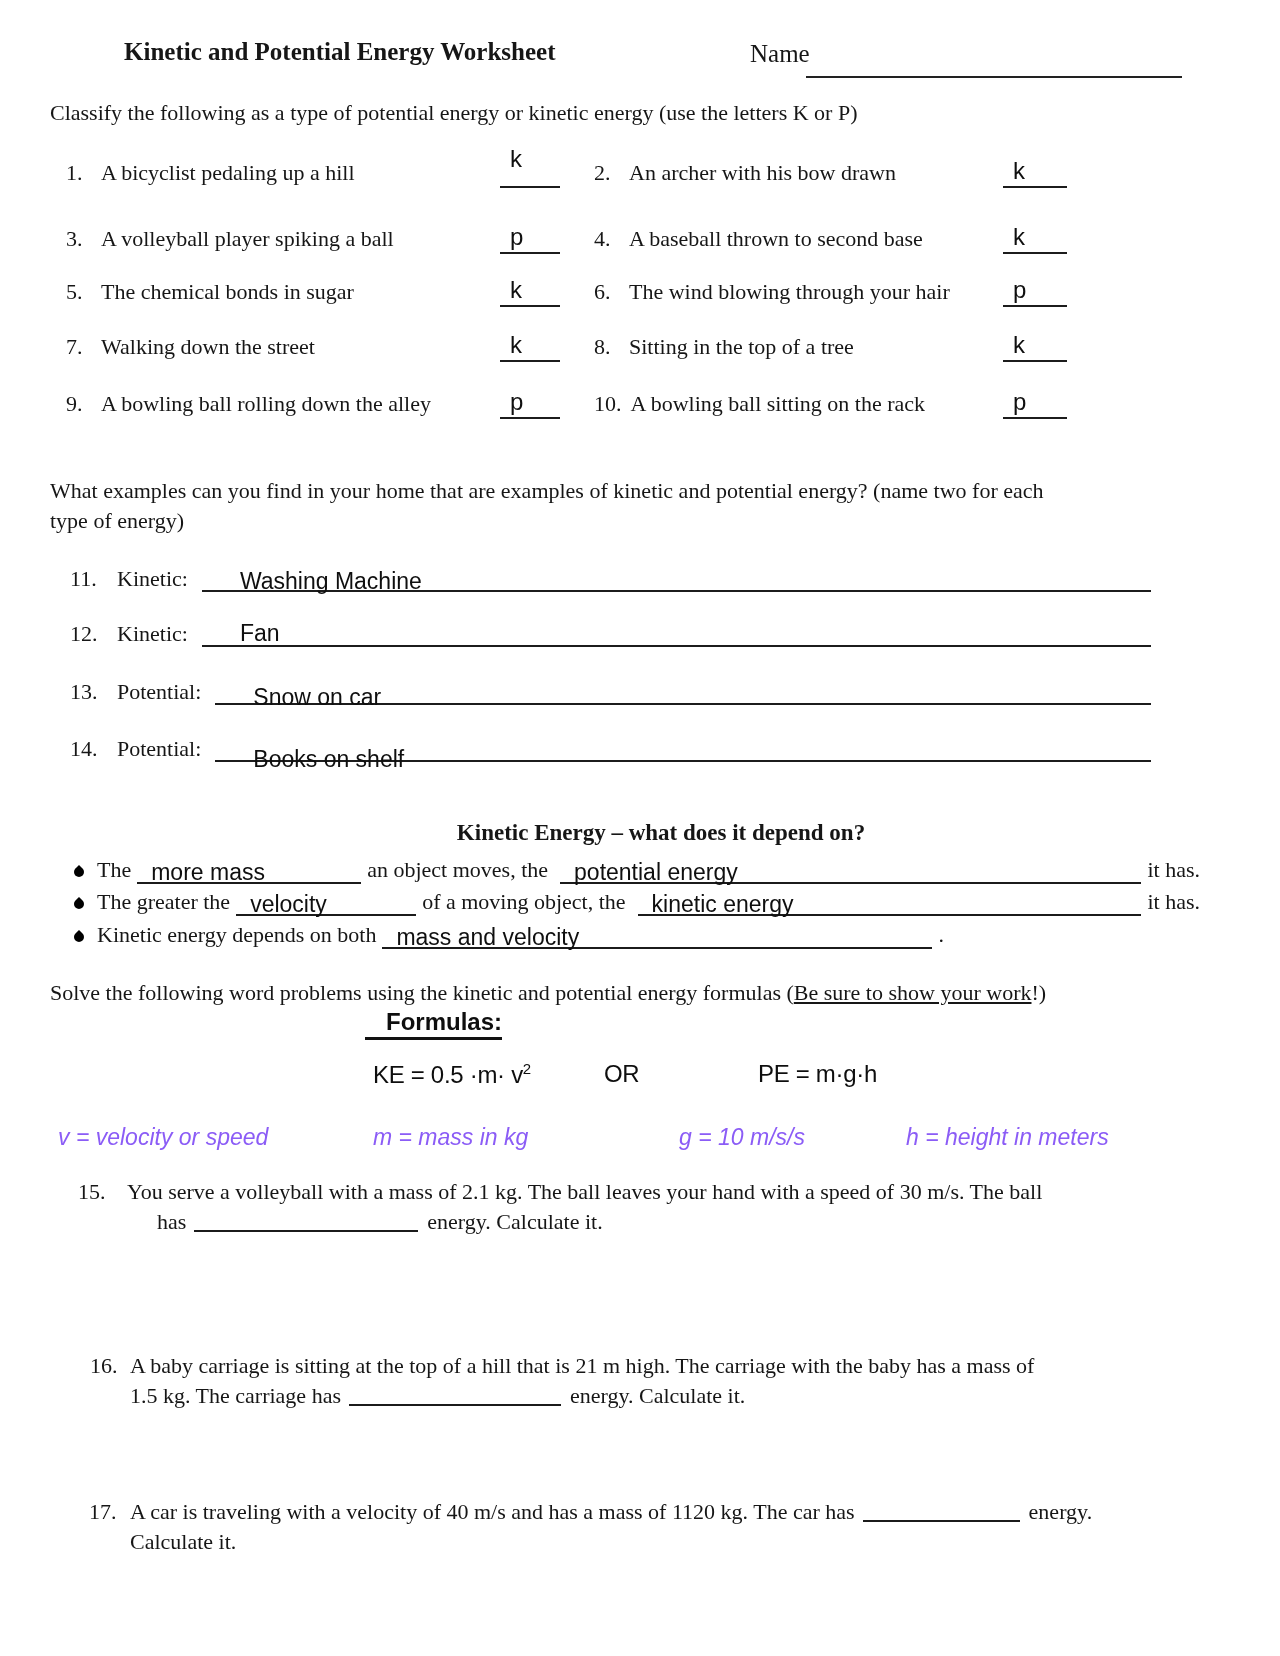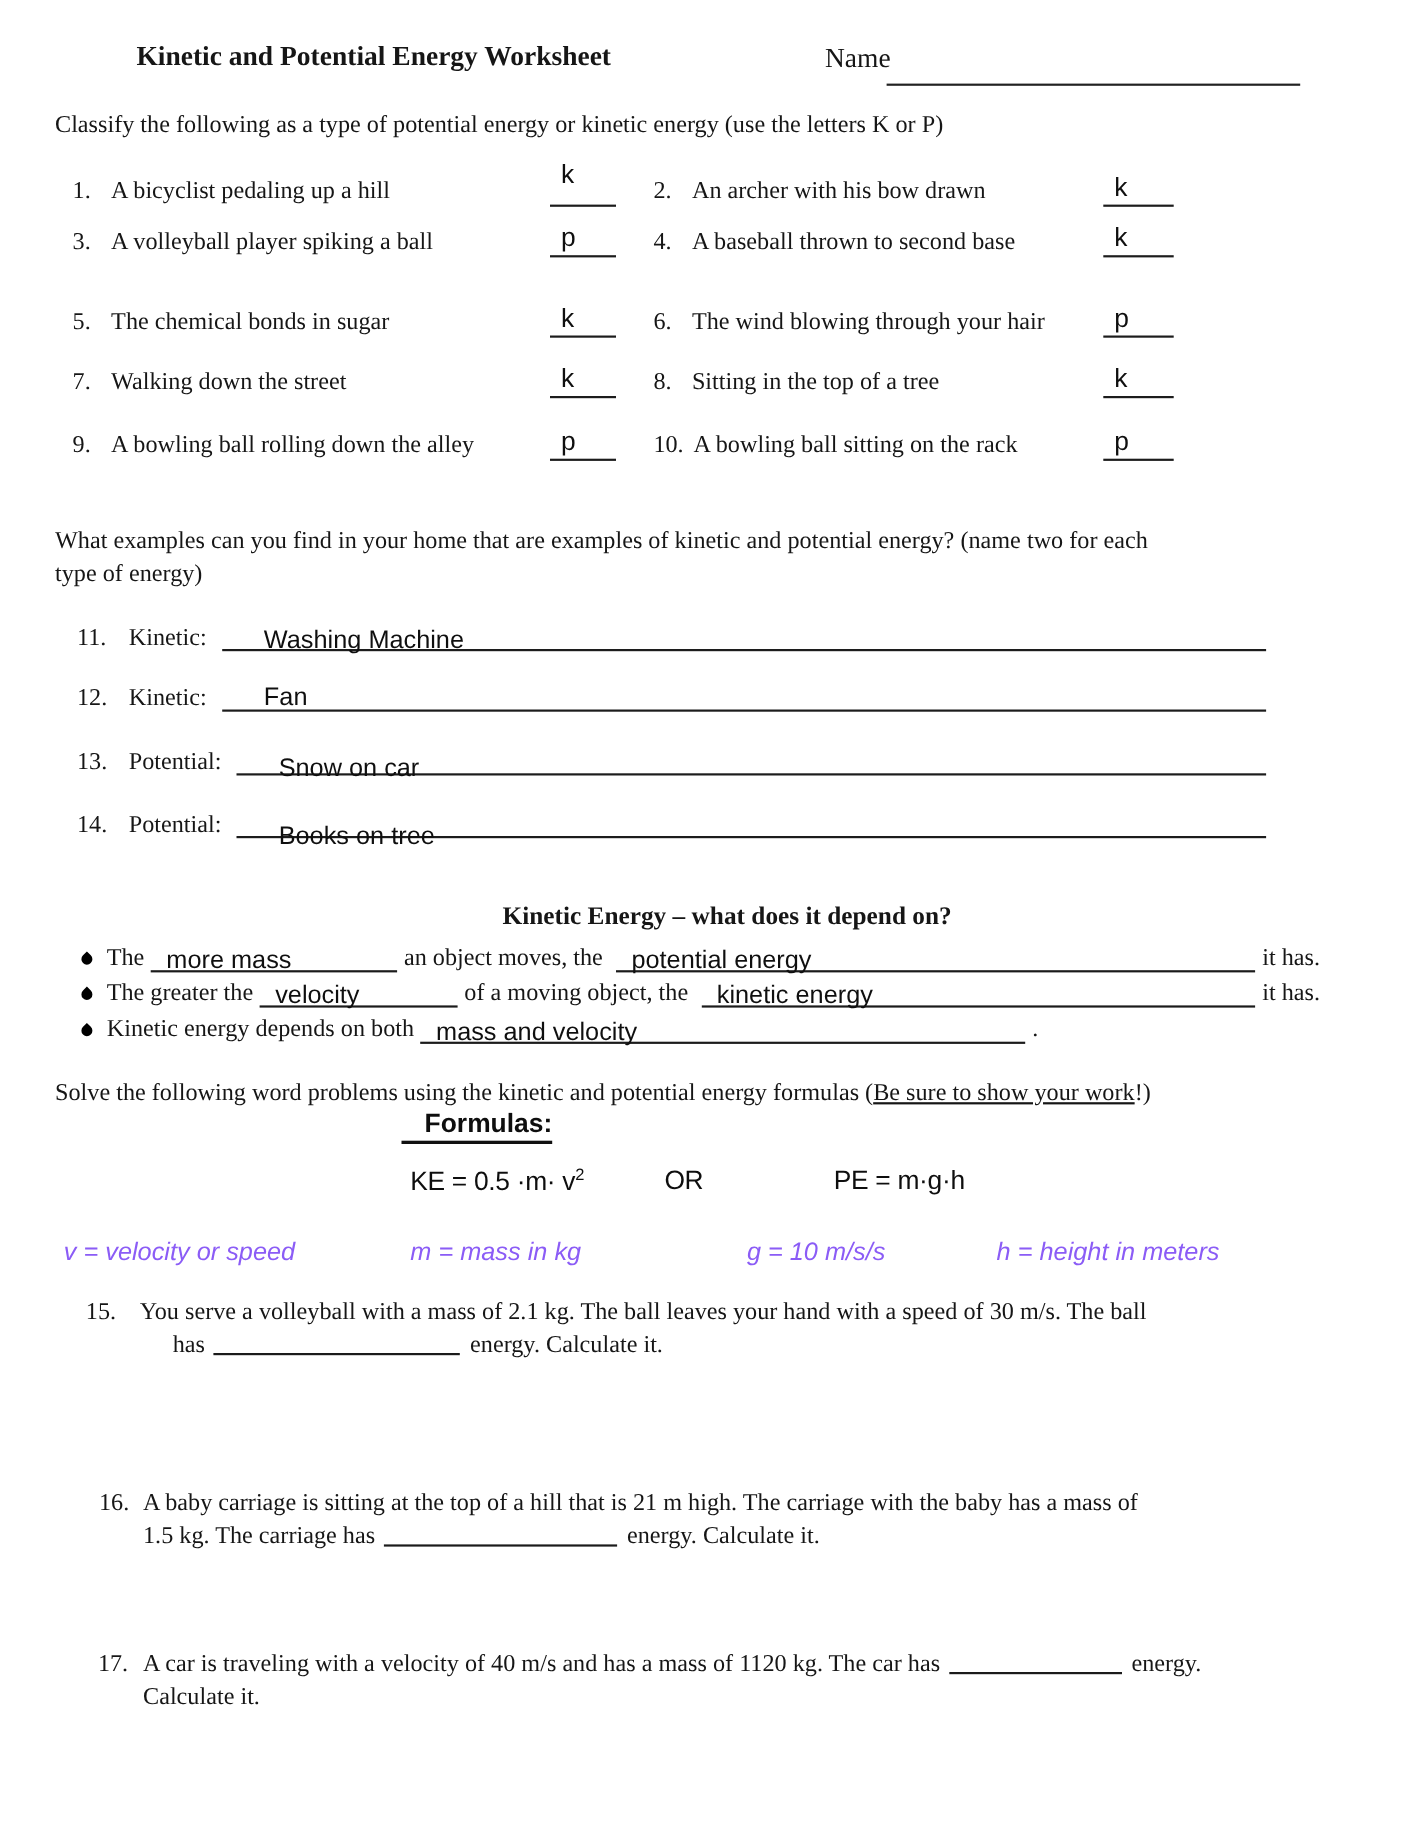--- a/index.html
+++ b/index.html
@@ -99,21 +99,21 @@
   <div class="c-row" style="top:150px">
     <span class="c-t t1"><span class="num">1.</span><span>A bicyclist pedaling up a hill</span></span>
     <span class="c-ans a1">
         <span class="hand ans-letter raised">k</span>
       </span>
     <span class="c-t t2"><span class="num">2.</span><span>An archer with his bow drawn</span></span>
     <span class="c-ans a2">
         <span class="hand ans-letter">k</span>
       </span>
   </div>
-  <div class="c-row" style="top:196px">
+  <div class="c-row" style="top:216px">
     <span class="c-t t1"><span class="num">3.</span><span>A volleyball player spiking a ball</span></span>
     <span class="c-ans a1">
         <span class="hand ans-letter">p</span>
       </span>
     <span class="c-t t2"><span class="num">4.</span><span>A baseball thrown to second base</span></span>
     <span class="c-ans a2">
         <span class="hand ans-letter">k</span>
       </span>
   </div>
   <div class="c-row" style="top:269px">
@@ -170,21 +170,21 @@
     <span class="h-num serif">13.</span>
     <span class="h-label serif">Potential:</span>
     <span class="h-line">
         <span class="hand h-ans">Snow on car</span>
       </span>
   </div>
   <div id="h14" class="h-row" style="top:728px">
     <span class="h-num serif">14.</span>
     <span class="h-label serif">Potential:</span>
     <span class="h-line">
-        <span class="hand h-ans">Books on tree</span>
+        <span class="hand h-ans">Books on shelf</span>
       </span>
   </div>
 
   <div id="ke-heading" class="abs serif">Kinetic Energy – what does it depend on?</div>
 
   <div class="b-row" style="top:852px">
     <span class="droplet"></span>
     <span class="b-pre">The</span>
     <span class="b-blank bb1-1">
         <span class="hand h-ans">more mass</span>

